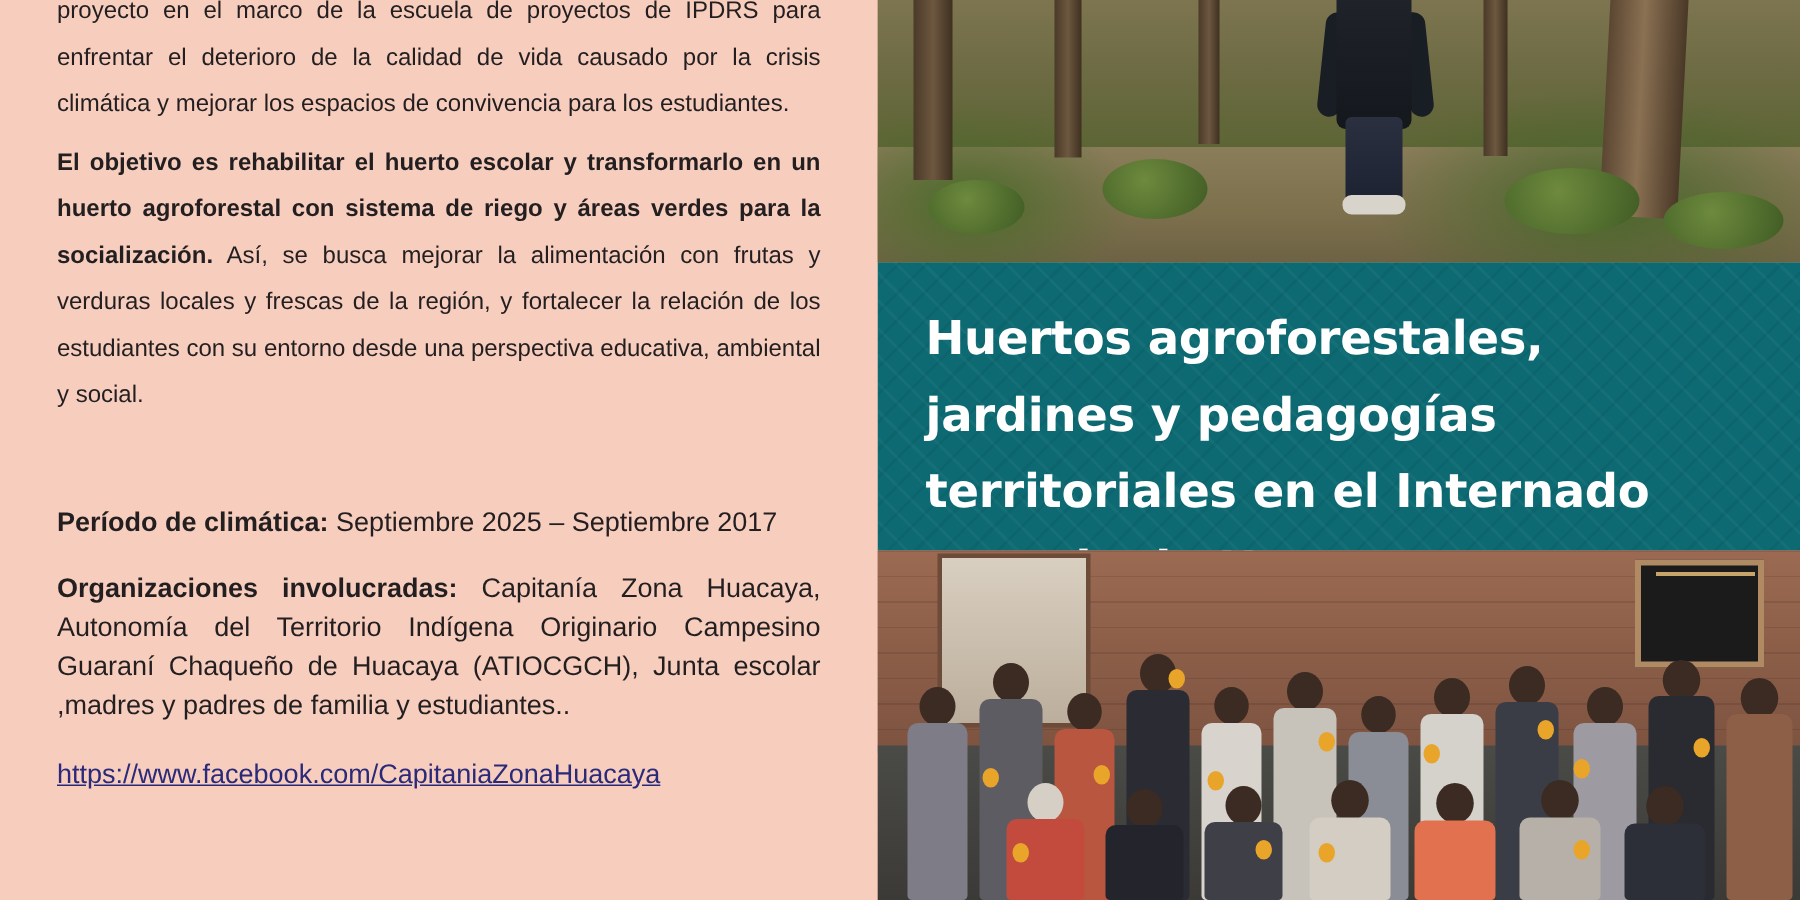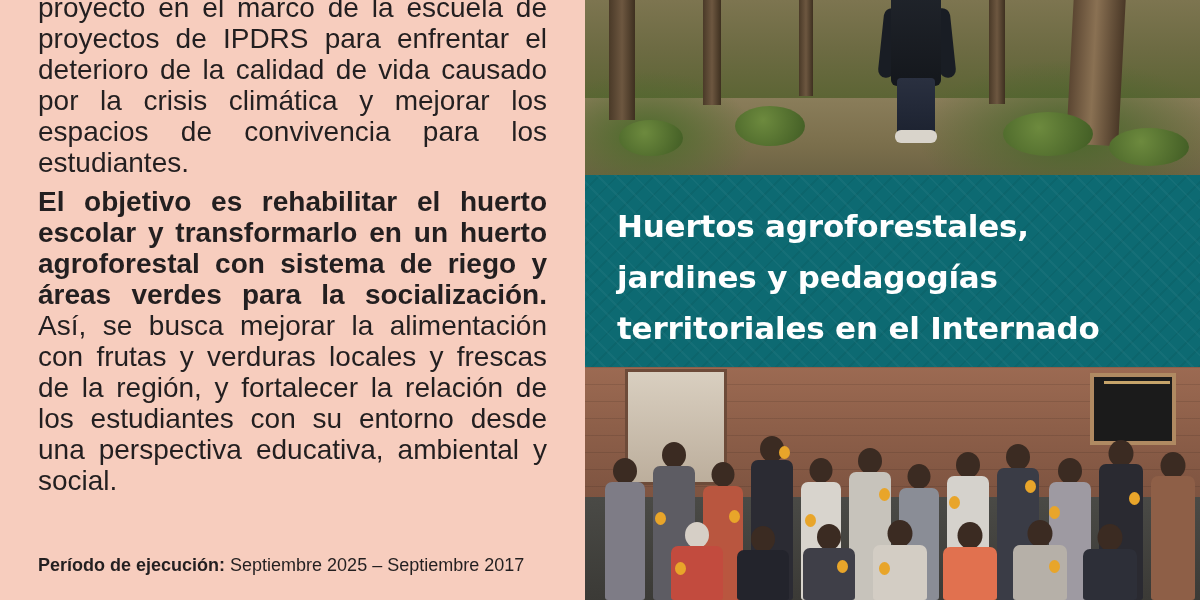--- a/index.html
+++ b/index.html
@@ -27,21 +27,21 @@
     left: 0;
     top: 0;
     width: 585px;
     height: 600px;
     background: #f7cdbe;
     box-sizing: border-box;
     padding: 0 38px;
   }
 
   .body-text {
-    font-size: 28px;
+    font-size: 16px;
     line-height: 31px;
     color: #231f20;
     text-align: justify;
     text-justify: inter-word;
     margin: 0;
     padding-top: 0;
   }
   .body-text p {
     margin: 0;
   }
@@ -247,21 +247,24 @@
 
   <div class="left-col">
 
     <div class="body-text">
       <p class="p-first"><span>proyecto en el marco de la escuela de proyectos de IPDRS para enfrentar el deterioro de la calidad de vida causado por la crisis climática y mejorar los espacios de convivencia para los estudiantes.</span></p>
       <p><span class="bold">El objetivo es rehabilitar el huerto escolar y transformarlo en un huerto agroforestal con sistema de riego y áreas verdes para la socialización.</span><span> Así, se busca mejorar la alimentación con frutas y verduras locales y frescas de la región, y fortalecer la relación de los estudiantes con su entorno desde una perspectiva educativa, ambiental y social.</span></p>
     </div>
 
     <div class="meta-block">
       <p class="meta-line">
-        <span class="lbl">Período de ejecución:</span><span> Septiembre 2025 – Septiembre 2017</span>
+        <span class="lbl">Período de climática:</span><span> Septiembre 2025 – Septiembre 2017</span>
+      </p>
+      <p class="meta-line">
+        <span class="lbl">Organizaciones involucradas:</span><span>  Capitanía Zona Huacaya, Autonomía del Territorio Indígena Originario Campesino Guaraní Chaqueño de Huacaya (ATIOCGCH), Junta escolar ,madres y padres de familia y estudiantes..</span>
       </p>
 
       <div class="links">
         <a class="link" href="#">https://www.facebook.com/CapitaniaZonaHuacaya</a>
 
       </div>
     </div>
 
   </div>
 

